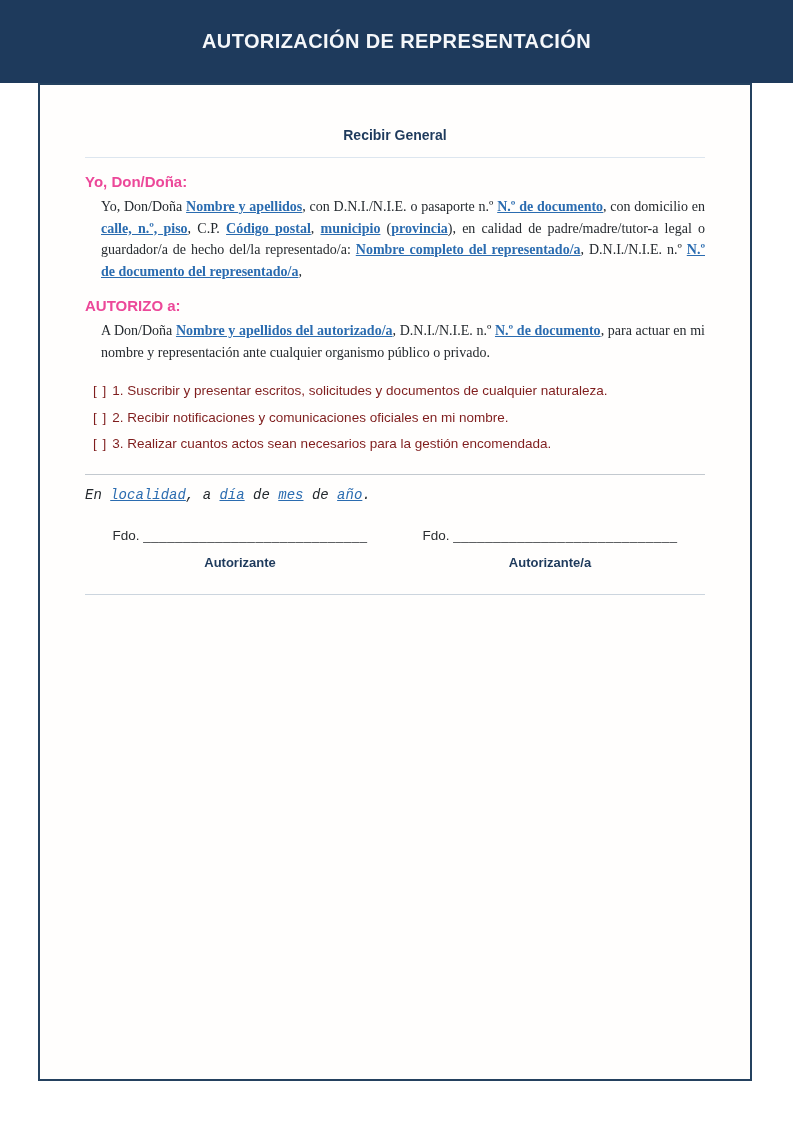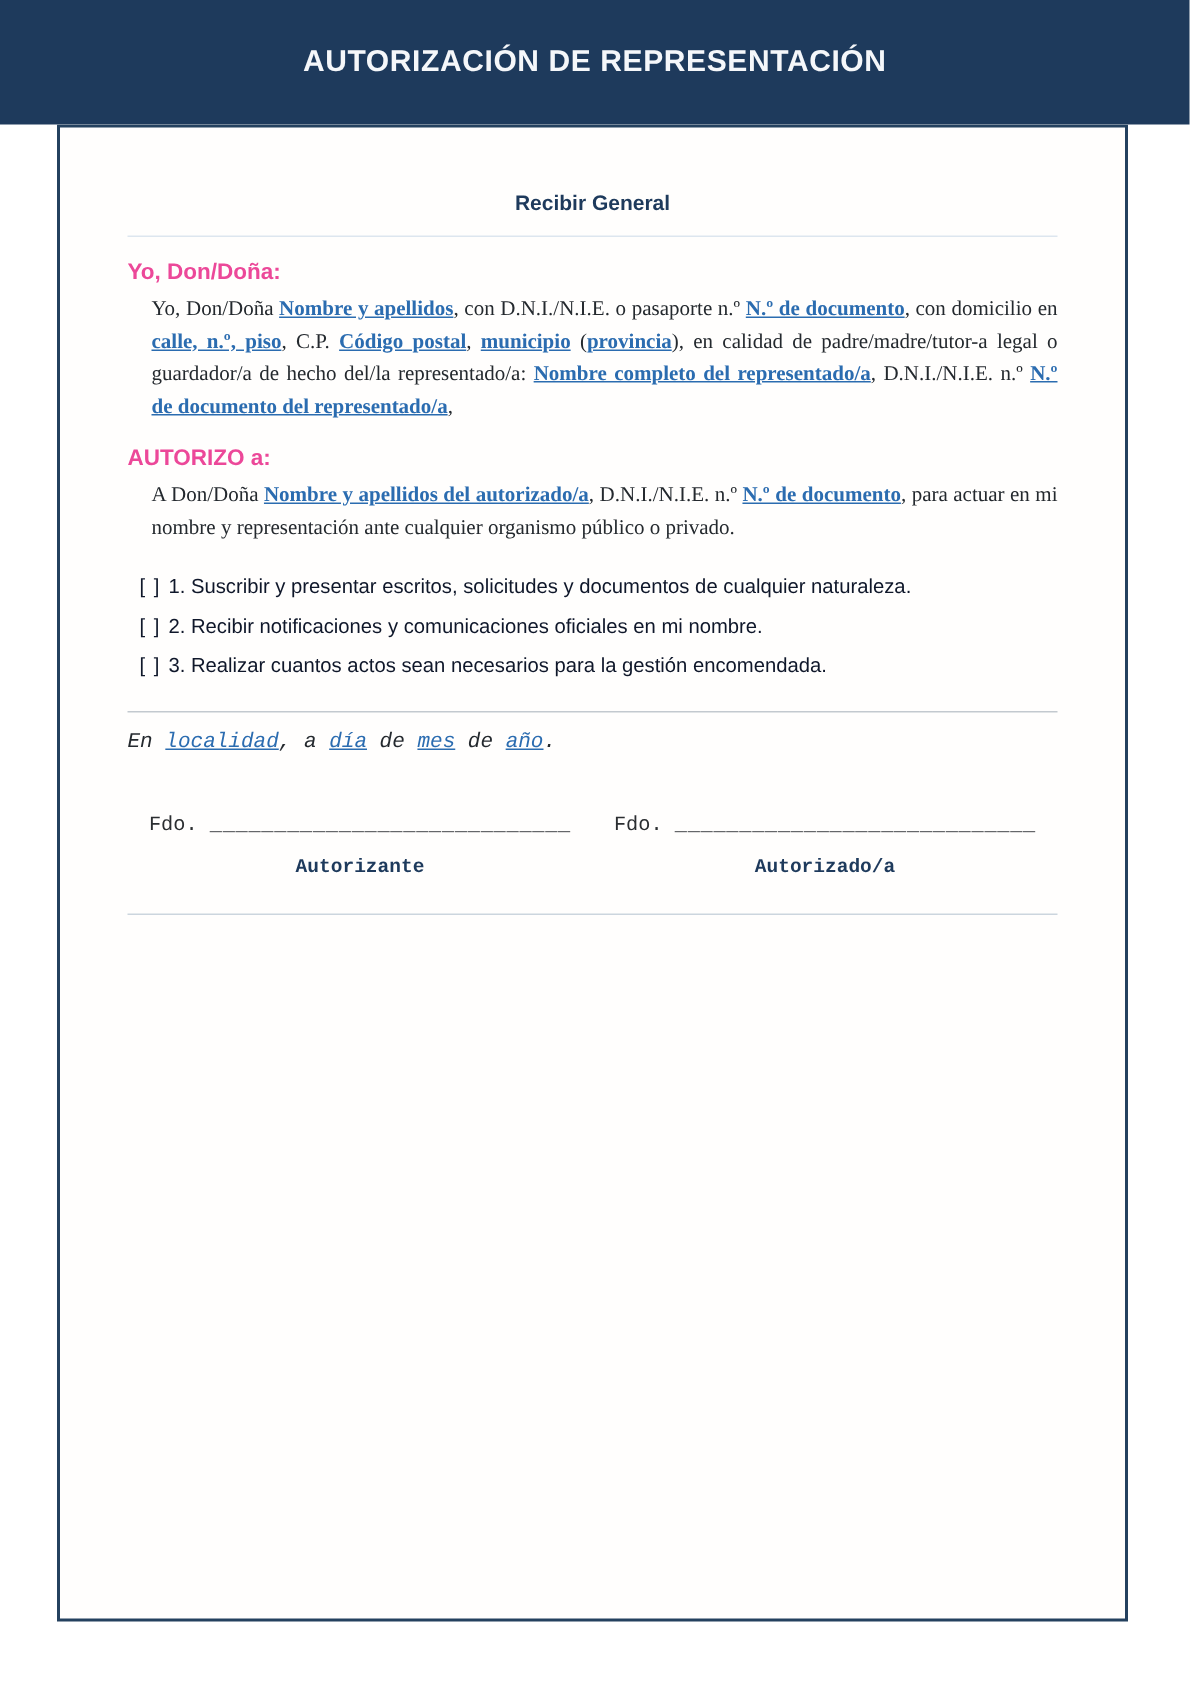--- a/index.html
+++ b/index.html
@@ -45,31 +45,31 @@
     font-family:"Liberation Serif",serif;
     font-size:14px;line-height:21.5px;
     color:#24292e;text-align:justify;
   }
   .ph{color:#2b6cb0;text-decoration:underline;}
   p.body .ph{font-weight:bold;}
   ul.acts{
     list-style:none;margin:15px 0 0 0;padding:0 0 0 8px;
   }
   ul.acts li{
-    font-size:13.5px;color:#0f172a;line-height:26.5px;
+    font-size:13.5px;color:#7f1d1d;line-height:26.5px;
   }
   ul.acts .box{margin-right:5px;letter-spacing:1px;}
   p.date-line{
     margin:12px 0 0 0;
     font-family:Liberation Mono, monospace;font-style:italic;
     font-size:14px;color:#24292e;
   }
   .date-line .ph{font-style:italic;}
   .sig-row{
-    display:flex;margin-top:40px;font-family:Liberation Mono, monospace;
+    display:flex;margin-top:25px;
   }
   .sig-col{flex:1;text-align:center;}
   .sig-line{
     font-size:13.5px;color:#2b2e31;white-space:nowrap;
   }
   .sig-line .blank{letter-spacing:.5px;color:#3a3d40;}
   .sig-role{
     margin-top:12px;font-size:13px;font-weight:bold;color:#1e3a5c;
   }
   p.legal{
@@ -112,20 +112,20 @@
 
   <p class="date-line"><span>En </span><span class="ph">localidad</span><span>, a </span><span class="ph">día</span><span> de </span><span class="ph">mes</span><span> de </span><span class="ph">año</span><span>.</span></p>
 
   <div class="sig-row">
     <div class="sig-col">
       <div class="sig-line"><span>Fdo.</span> <span class="blank">____________________________</span></div>
       <div class="sig-role">Autorizante</div>
     </div>
     <div class="sig-col">
       <div class="sig-line"><span>Fdo.</span> <span class="blank">____________________________</span></div>
-      <div class="sig-role">Autorizado/a</div>
+      <div class="sig-role">Autorizante/a</div>
     </div>
   </div>
 
   <hr class="rule-soft">
 
 
 </main>
 
 </body></html>

